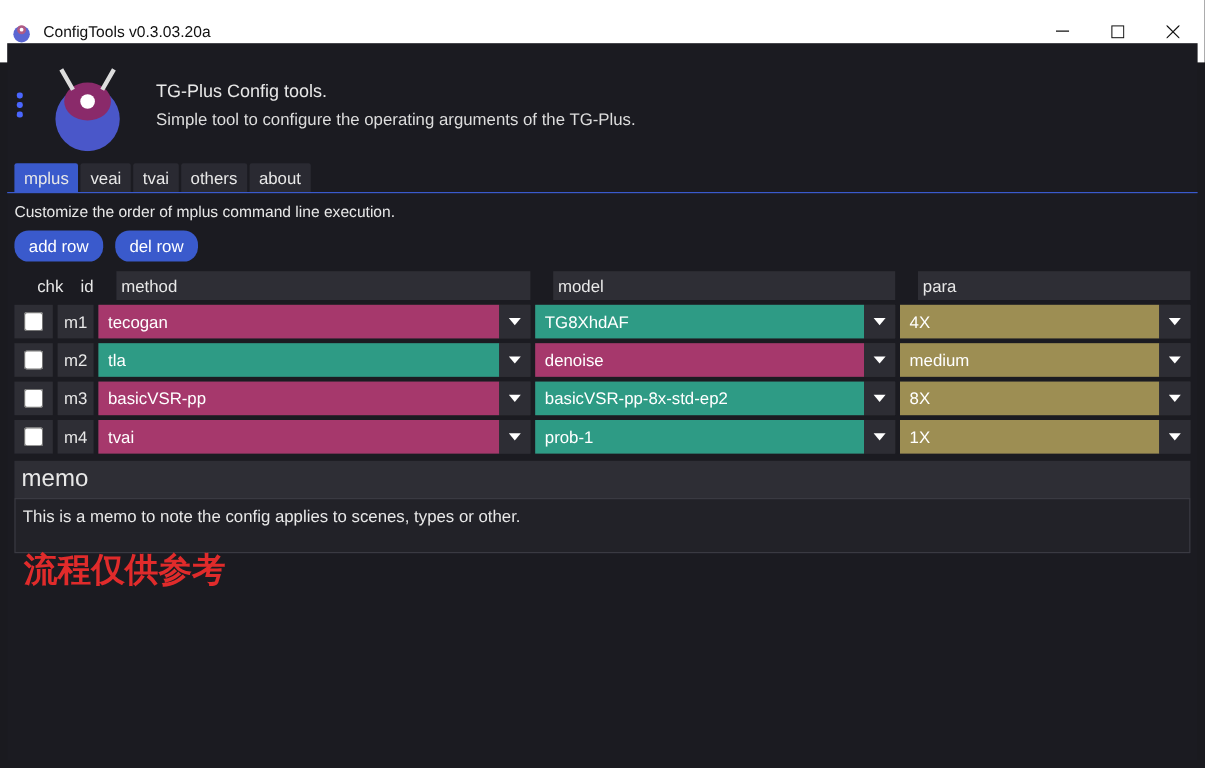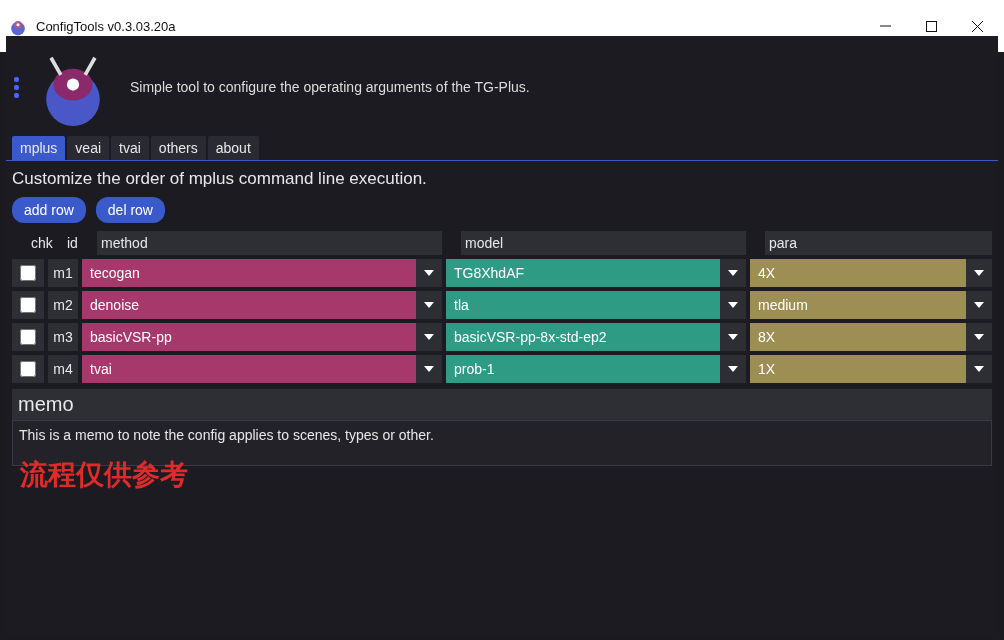--- a/index.html
+++ b/index.html
@@ -95,21 +95,21 @@
       cursor: pointer;
       border-radius: 2px 2px 0 0;
     }
     .tabs .tab.active {
       background: #3a5acc;
     }
 
     
     .subhead {
       padding: 8px 6px 8px 6px;
-      font-size: 17px;
+      font-size: 13px;
     }
 
     
     .actions {
       display: flex;
       gap: 10px;
       padding: 0 6px 8px 6px;
     }
     .actions button {
       background: #3a5acc;
@@ -248,20 +248,21 @@
     </div>
     <div class="logo">
       <svg viewBox="0 0 64 64">
         <circle cx="32" cy="42" r="22" fill="#4a57c9"></circle>
         <ellipse cx="32" cy="30" rx="16" ry="13" fill="#8a2a6a"></ellipse>
         <path d="M22 22 l-8 -14 M42 22 l8 -14" stroke="#ddd" stroke-width="3"></path>
         <circle cx="32" cy="30" r="5" fill="#ffffff"></circle>
       </svg>
     </div>
     <div class="header-text">
+      <h2>TG-Plus Config tools.</h2>
       <p>Simple tool to configure the operating arguments of the TG-Plus.</p>
     </div>
   </div>
 
   <div class="tabs">
     <div class="tab active">mplus</div>
     <div class="tab">veai</div>
     <div class="tab">tvai</div>
     <div class="tab">others</div>
     <div class="tab">about</div>
@@ -312,30 +313,30 @@
             </svg>
           </span>
       </div>
     </div>
 
     <div class="grid-row">
       <div class="cell chk">
           <input type="checkbox" style="">
         </div>
       <div class="cell id">m2</div>
+      <div class="cell dd model">
+        <span class="ddval">tla</span>
+        <span class="ddbtn">
+            <svg viewBox="0 0 12 12">
+              <path d="M1 3 L6 9 L11 3 Z"></path>
+            </svg>
+          </span>
+      </div>
       <div class="cell dd method">
         <span class="ddval">denoise</span>
-        <span class="ddbtn">
-            <svg viewBox="0 0 12 12">
-              <path d="M1 3 L6 9 L11 3 Z"></path>
-            </svg>
-          </span>
-      </div>
-      <div class="cell dd model">
-        <span class="ddval">tla</span>
         <span class="ddbtn">
             <svg viewBox="0 0 12 12">
               <path d="M1 3 L6 9 L11 3 Z"></path>
             </svg>
           </span>
       </div>
       <div class="cell dd para">
         <span class="ddval">medium</span>
         <span class="ddbtn">
             <svg viewBox="0 0 12 12">

